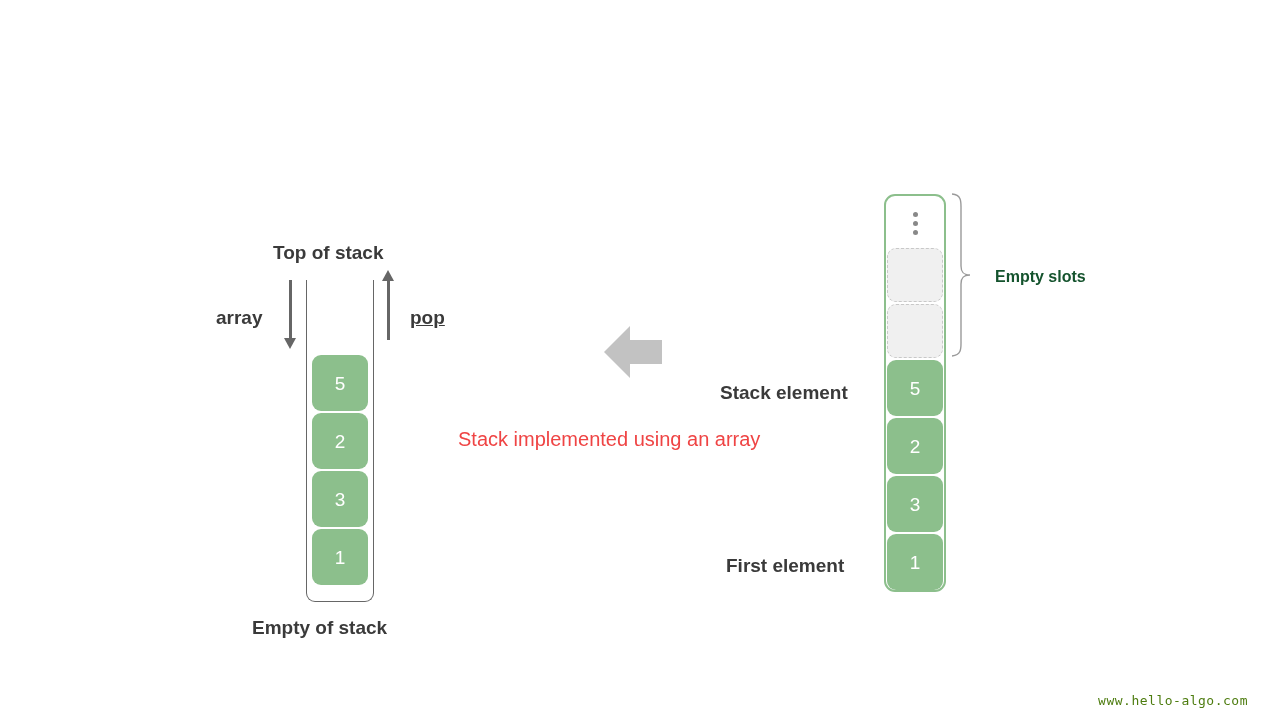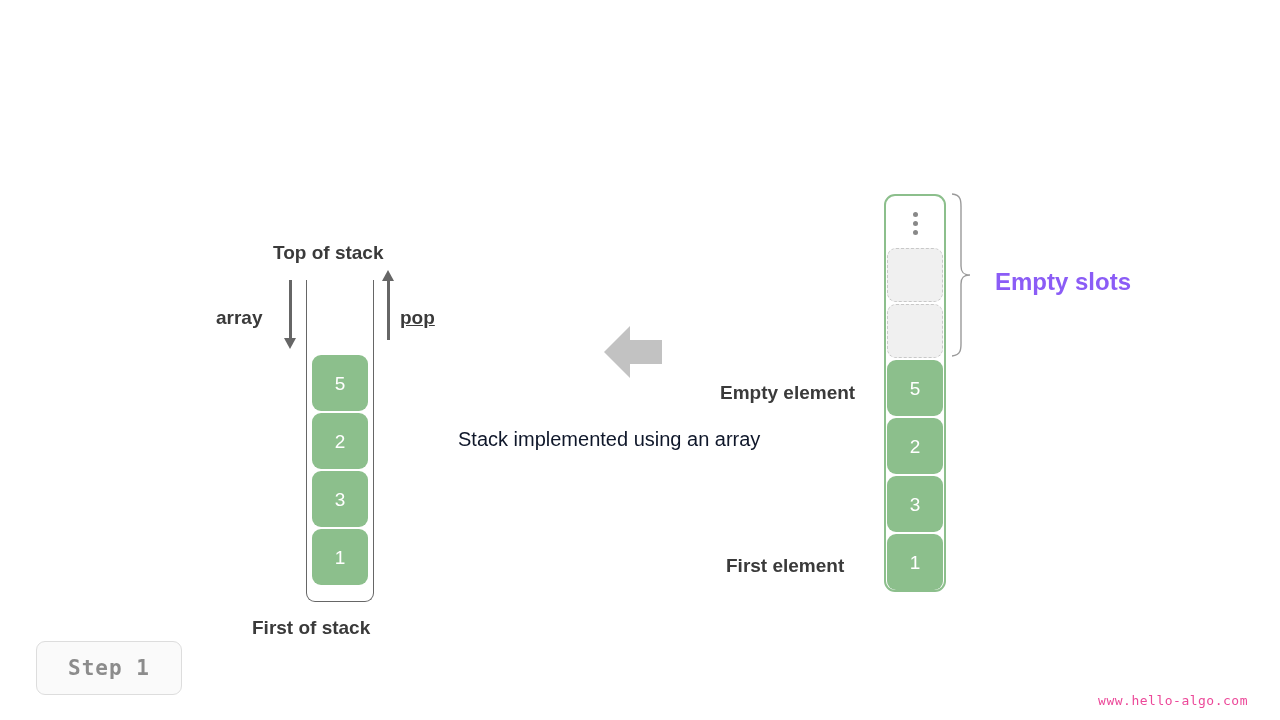--- a/index.html
+++ b/index.html
@@ -24,22 +24,22 @@
   
   .label-bold {
     position: absolute;
     font-weight: bold;
     color: #3a3a3a;
     font-size: 19px;
     white-space: nowrap;
   }
   .label-gray-bold {
     position: absolute;
-    color: #8b5cf6;
-    font-size: 24px;
+    color: #14532d;
+    font-size: 16px;
     font-weight: bold;
     white-space: nowrap;
   }
 
   
   #stack-diagram {
     position: absolute;
     left: 200px;
     top: 230px;
     width: 300px;
@@ -98,34 +98,34 @@
     border-top: 11px solid #666666;
   }
   #pop-head {
     left: 182px; top: 40px;
     border-bottom: 11px solid #666666;
   }
 
   #top-of-stack-label { left: 73px; top: 12px; }
   #bottom-of-stack-label { left: 52px; top: 387px; }
   #push-label { left: 16px; top: 77px; }
-  #pop-label  { left: 200px; top: 77px; text-decoration: underline; }
+  #pop-label  { left: 210px; top: 77px; text-decoration: underline; }
 
   
   #center-arrow {
     position: absolute;
     left: 604px;
     top: 324px;
   }
   #caption {
     position: absolute;
     left: 458px;
     top: 428px;
     font-size: 20px;
-    color: #0f172a;
+    color: #ef4444;
     white-space: nowrap;
   }
 
   
   #array-diagram {
     position: absolute;
     left: 700px;
     top: 190px;
     width: 440px;
     height: 420px;
@@ -208,21 +208,21 @@
     font-weight: bold;
     letter-spacing: 1px;
     display: flex;
     align-items: center;
     justify-content: center;
   }
   #watermark {
     position: absolute;
     right: 32px;
     bottom: 12px;
-    color: #ec4899;
+    color: #4d7c0f;
     font-family: "DejaVu Sans Mono", monospace;
     font-size: 13px;
     letter-spacing: 0.5px;
   }
 </style>
 </head>
 <body>
 
 <div class="canvas">
 
@@ -242,21 +242,21 @@
 
     <div class="stack-walls"></div>
 
     <div class="stack-cells">
       <div class="cell">5</div>
       <div class="cell">2</div>
       <div class="cell">3</div>
       <div class="cell">1</div>
     </div>
 
-    <div class="label-bold" id="bottom-of-stack-label">First of stack</div>
+    <div class="label-bold" id="bottom-of-stack-label">Empty of stack</div>
   </div>
 
   <div id="center-arrow">
     <svg width="58" height="56" viewBox="0 0 58 56" aria-hidden="true">
       <path d="M0 28 L26 2 L26 16 L58 16 L58 40 L26 40 L26 54 Z" fill="#c2c2c2"></path>
     </svg>
   </div>
 
   <div id="caption">Stack implemented using an array</div>
 
@@ -281,21 +281,20 @@
     </div>
 
     <div id="brace">
       <svg width="22" height="166" viewBox="0 0 22 166" aria-hidden="true">
         <path d="M2 2 C 12 3, 11 10, 11 18 L11 74 C11 80, 13 83, 20 83 C13 83, 11 86, 11 92 L11 148 C11 156, 12 163, 2 164" fill="none" stroke="#9a9a9a" stroke-width="1.4"></path>
       </svg>
     </div>
 
     <div class="label-gray-bold" id="empty-slots-label">Empty slots</div>
 
-    <div class="label-bold" id="last-element-label">Empty element</div>
+    <div class="label-bold" id="last-element-label">Stack element</div>
 
     <div class="label-bold" id="first-element-label">First element</div>
   </div>
 
-  <div id="step-badge">Step 1</div>
   <div id="watermark">www.hello-algo.com</div>
 
 </div>
 
 </body></html>

